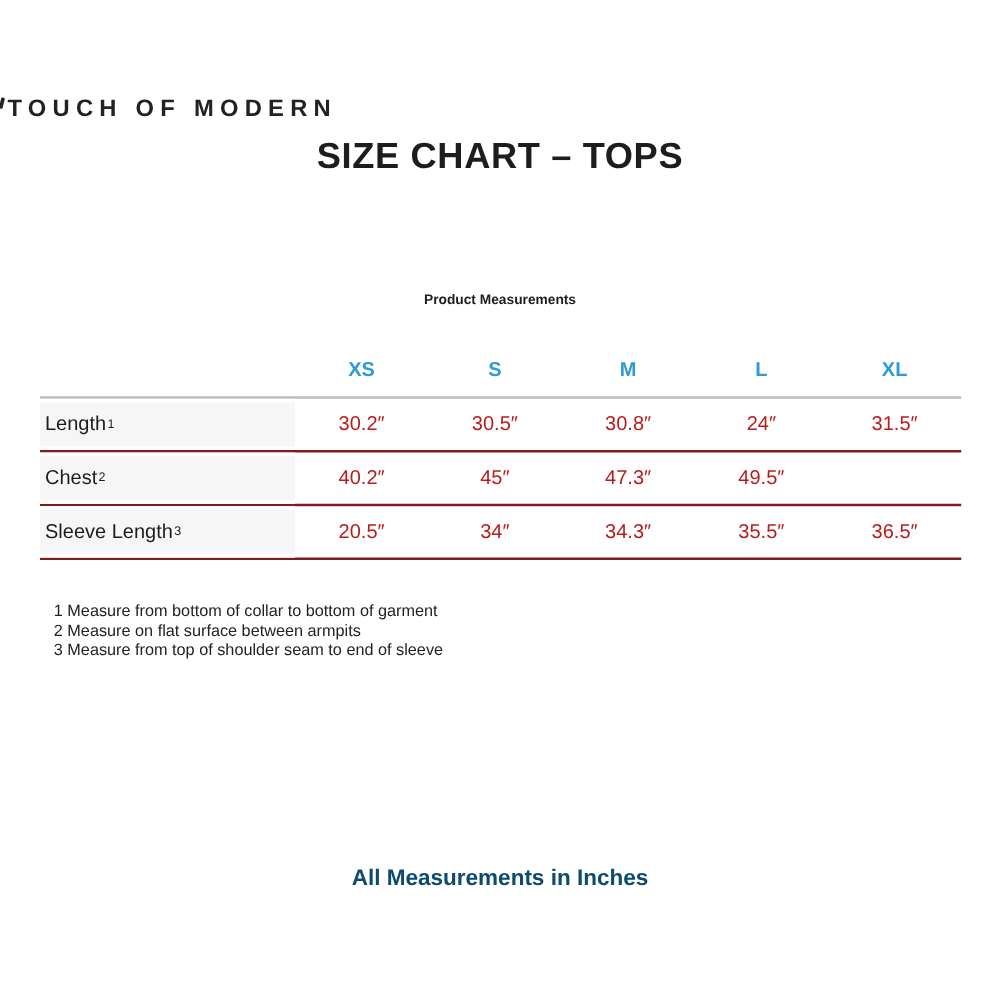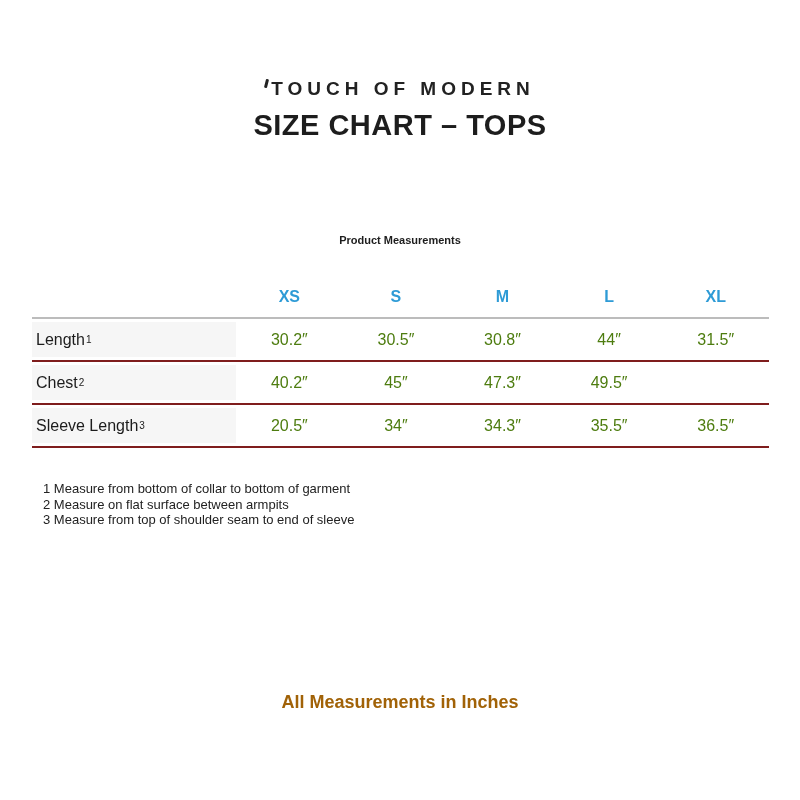--- a/index.html
+++ b/index.html
@@ -1,21 +1,21 @@
 <!DOCTYPE html>
 <html><head>
 <meta charset="utf-8">
 <style>
   html,body{margin:0;padding:0;background:#ffffff;}
   .canvas{
     position:relative;width:800px;height:800px;background:#ffffff;
     font-family:"Liberation Sans", sans-serif;color:#1b1b1b;overflow:hidden;
   }
   
-  .logo-wrap{position:absolute;top:74px;left:0;width:800px;text-align:center;}
+  .logo-wrap{position:absolute;top:74px;left:0;width:800px;text-align:left;}
   .logo{display:inline-flex;align-items:flex-start;font-size:19px;font-weight:700;
         letter-spacing:5px;color:#222222;white-space:nowrap;}
   .logo-tick{display:inline-block;width:3px;height:9px;background:#222222;
              transform:rotate(14deg);margin:1px 3px 0 0;border-radius:1px;}
   .page-title{position:absolute;top:109px;left:0;width:800px;text-align:center;
               font-size:29px;font-weight:600;letter-spacing:0.5px;color:#1d1d1d;}
   
   .table-caption{position:absolute;top:234px;left:0;width:800px;text-align:center;
                  font-size:11px;font-weight:600;color:#1d1d1d;}
   
@@ -23,27 +23,27 @@
   .trow{display:grid;grid-template-columns:204px repeat(5,1fr);align-items:stretch;}
   .thead{height:41px;border-bottom:2px solid #bcbcbc;}
   .thead .cell{display:flex;align-items:center;justify-content:center;
                font-size:16px;font-weight:600;color:#2e9bd6;}
   .drow{height:41px;border-bottom:2px solid #7f1d1d;}
   .label-cell{display:flex;align-items:center;padding-left:4px;background:#f6f6f6;
               font-size:16px;color:#1c1c1c;
               box-shadow:inset 0 3px 0 #ffffff, inset 0 -3px 0 #ffffff;}
   .label-cell sup{font-size:10px;line-height:0;margin-left:1px;}
   .val-cell{display:flex;align-items:center;justify-content:center;
-            font-size:16px;color:#4d7c0f;}
+            font-size:16px;color:#b91c1c;}
   
   .footnotes{position:absolute;top:481px;left:43px;font-size:13px;line-height:15.5px;
              color:#222222;}
   
   .footer-note{position:absolute;top:692px;left:0;width:800px;text-align:center;
-               font-size:18px;font-weight:700;color:#a16207;}
+               font-size:18px;font-weight:700;color:#0c4a6e;}
 </style>
 </head>
 <body>
 
 <div class="canvas">
 
   <div class="logo-wrap">
     <span class="logo">
         <span class="logo-tick"></span>
         <span>TOUCH OF MODERN</span>
@@ -66,21 +66,21 @@
     </div>
 
     <div class="trow drow">
       <div class="label-cell">
           <span>Length</span>
           <sup>1</sup>
         </div>
       <div class="val-cell">30.2″</div>
       <div class="val-cell">30.5″</div>
       <div class="val-cell">30.8″</div>
-      <div class="val-cell">44″</div>
+      <div class="val-cell">24″</div>
       <div class="val-cell">31.5″</div>
     </div>
 
     <div class="trow drow">
       <div class="label-cell">
           <span>Chest</span>
           <sup>2</sup>
         </div>
       <div class="val-cell">40.2″</div>
       <div class="val-cell">45″</div>

